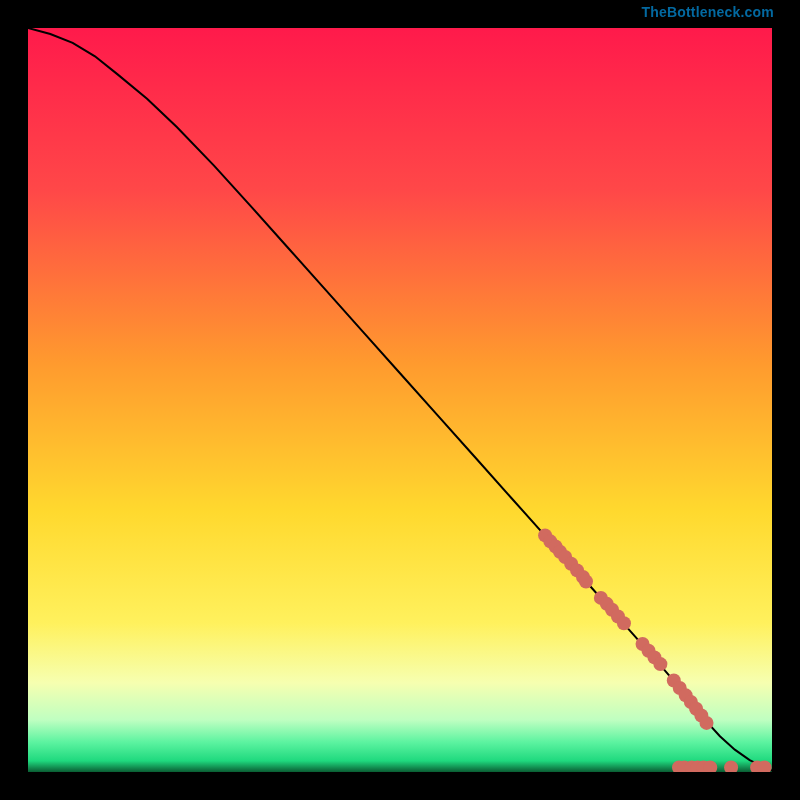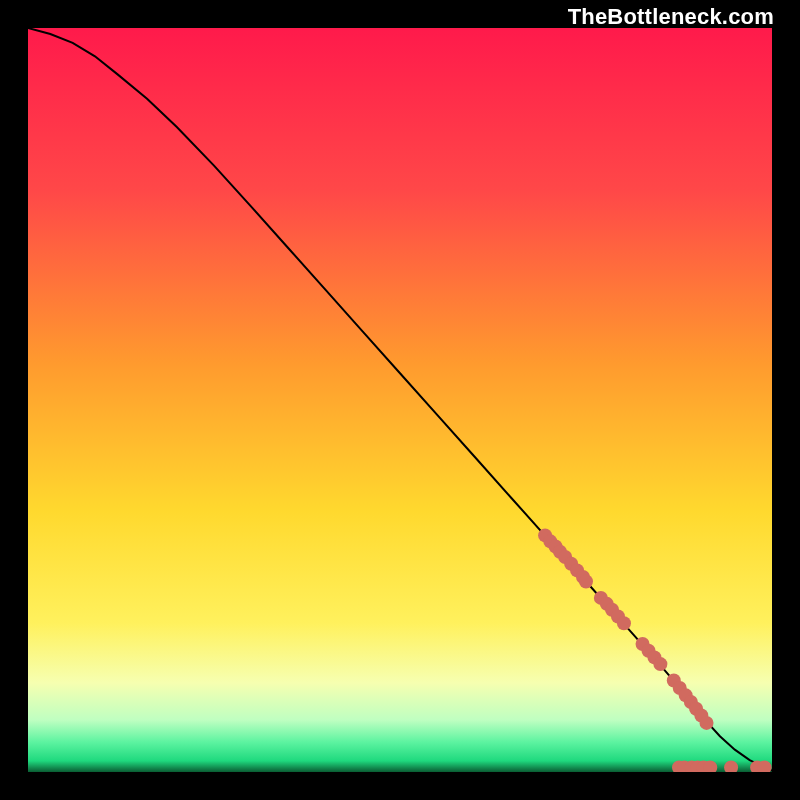--- a/index.html
+++ b/index.html
@@ -21,22 +21,22 @@
     position: absolute;
     left: 28px;
     top: 28px;
     width: 744px;
     height: 744px;
   }
   .watermark {
     position: absolute;
     top: 4px;
     right: 26px;
-    color: #ffffff;
-    font-size: 22px;
+    color: #0369a1;
+    font-size: 14px;
     font-weight: 600;
     letter-spacing: 0.2px;
     user-select: none;
   }
   svg { display:block; }
 </style>
 </head>
 <body>
 
 <div class="frame">

